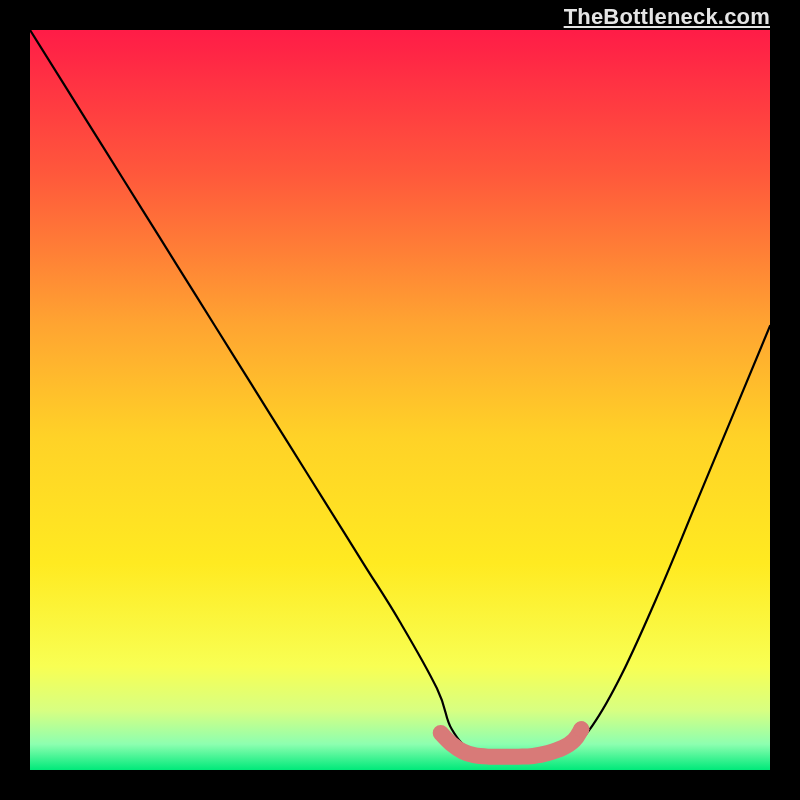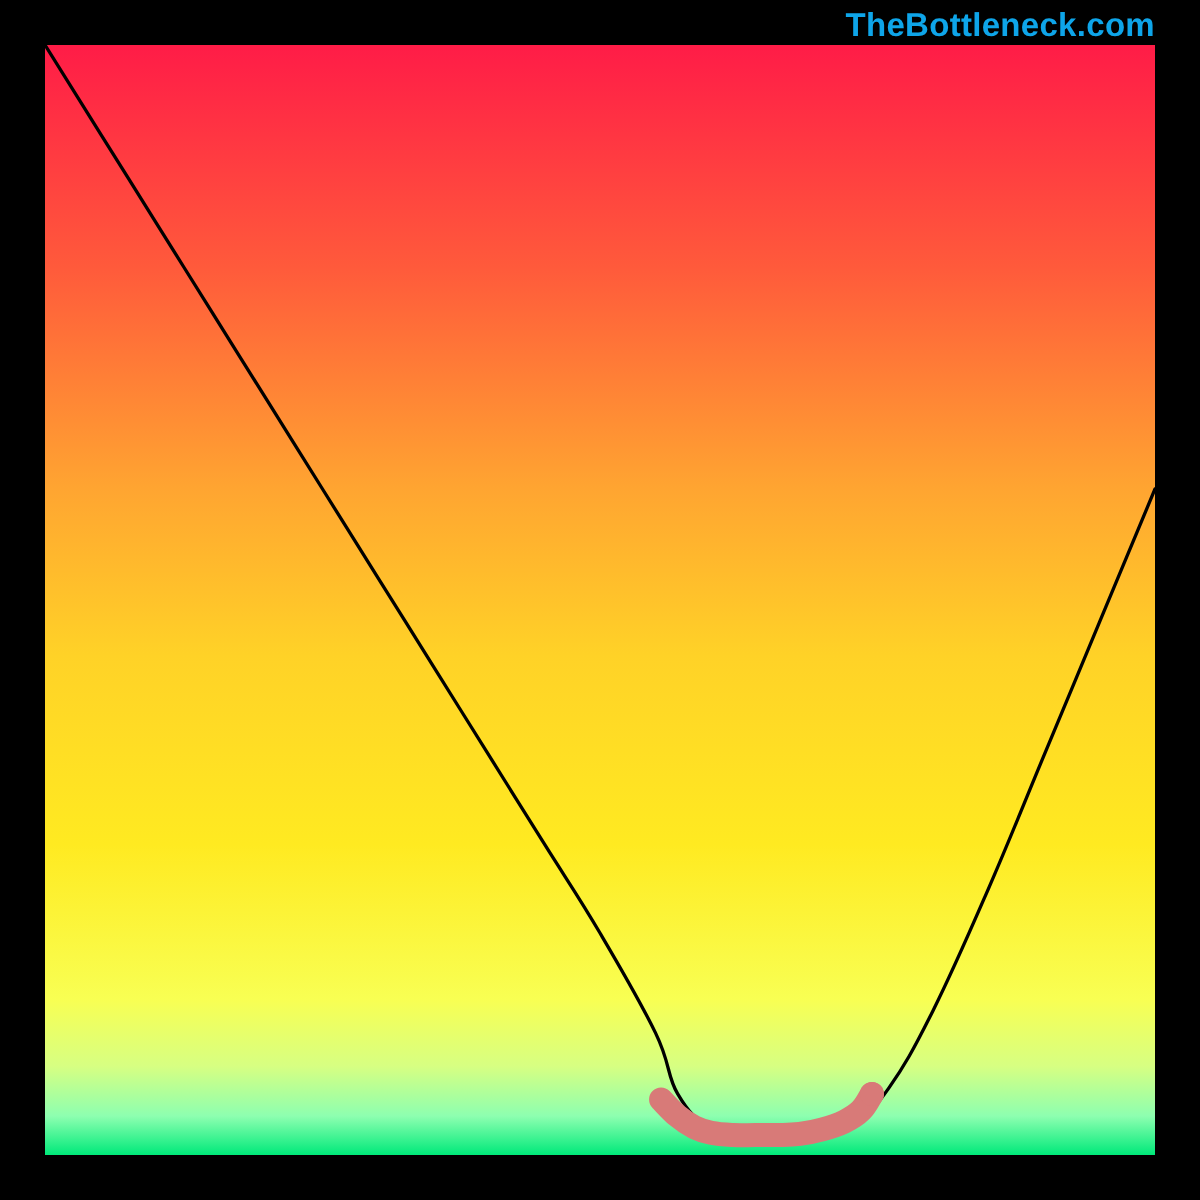--- a/index.html
+++ b/index.html
@@ -21,24 +21,25 @@
     left: 30px;
     top: 30px;
     width: 740px;
     height: 740px;
     overflow: hidden;
   }
   .credit {
     position: absolute;
     top: 4px;
     right: 30px;
-    color: #0ea5e9;
+    color: #e5e5e5;
     font-size: 22px;
     font-weight: 600;
     letter-spacing: 0.2px;
+    text-decoration: underline;
   }
   svg {
     display: block;
   }
 </style>
 </head>
 <body>
 
 <div class="frame">
   <div class="credit">TheBottleneck.com</div>

